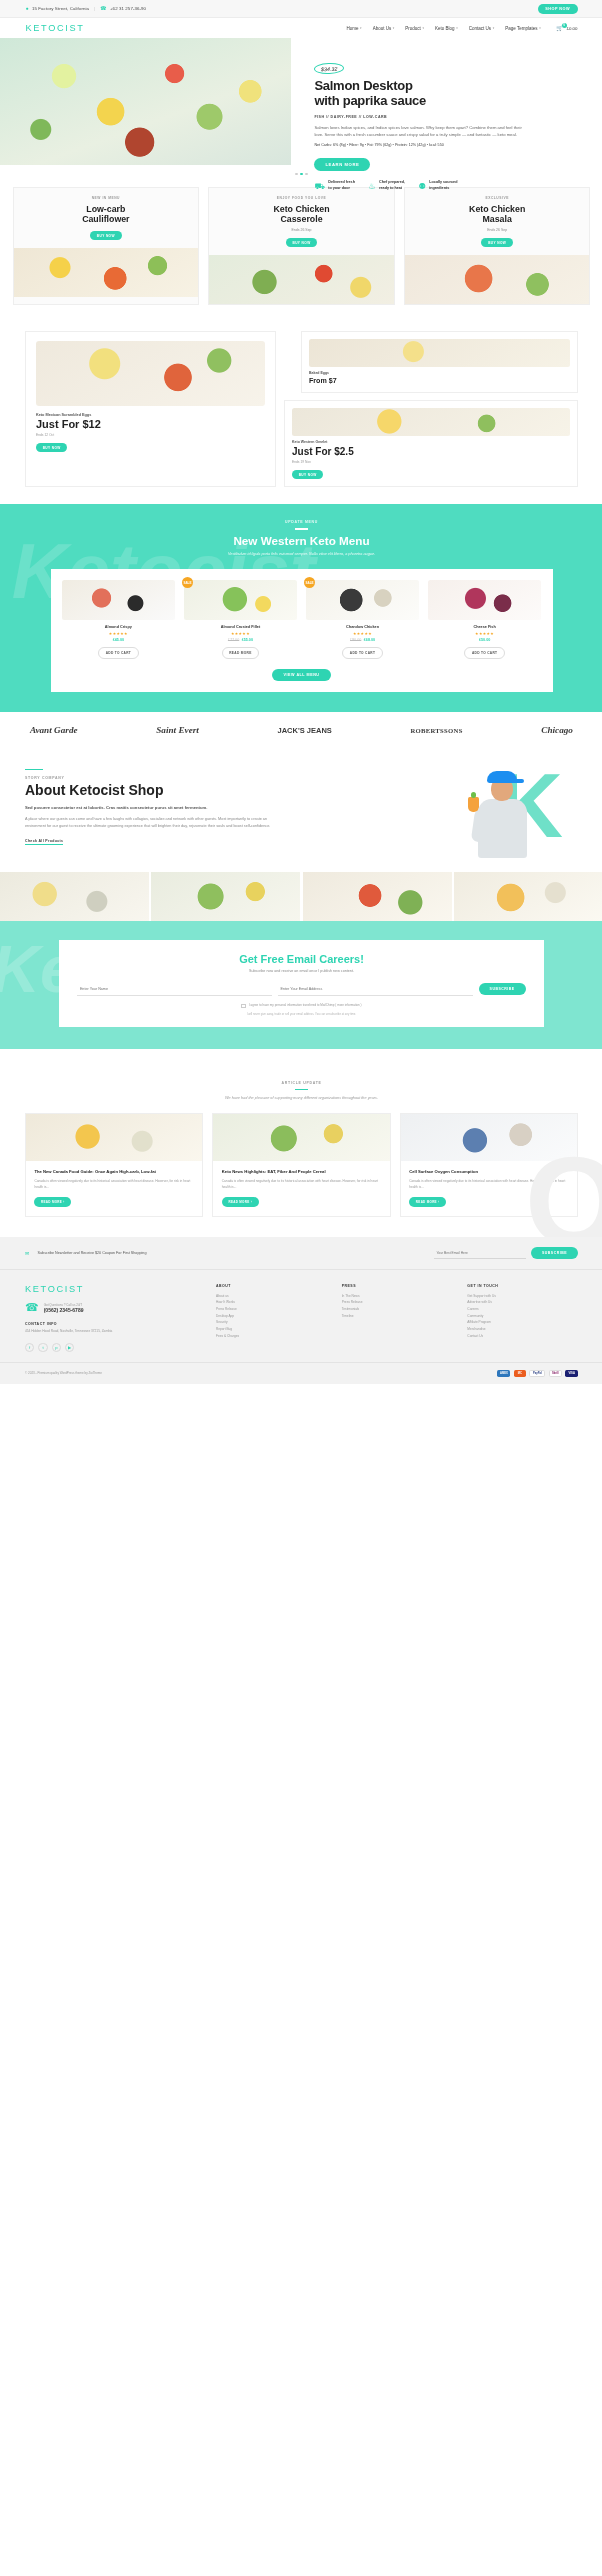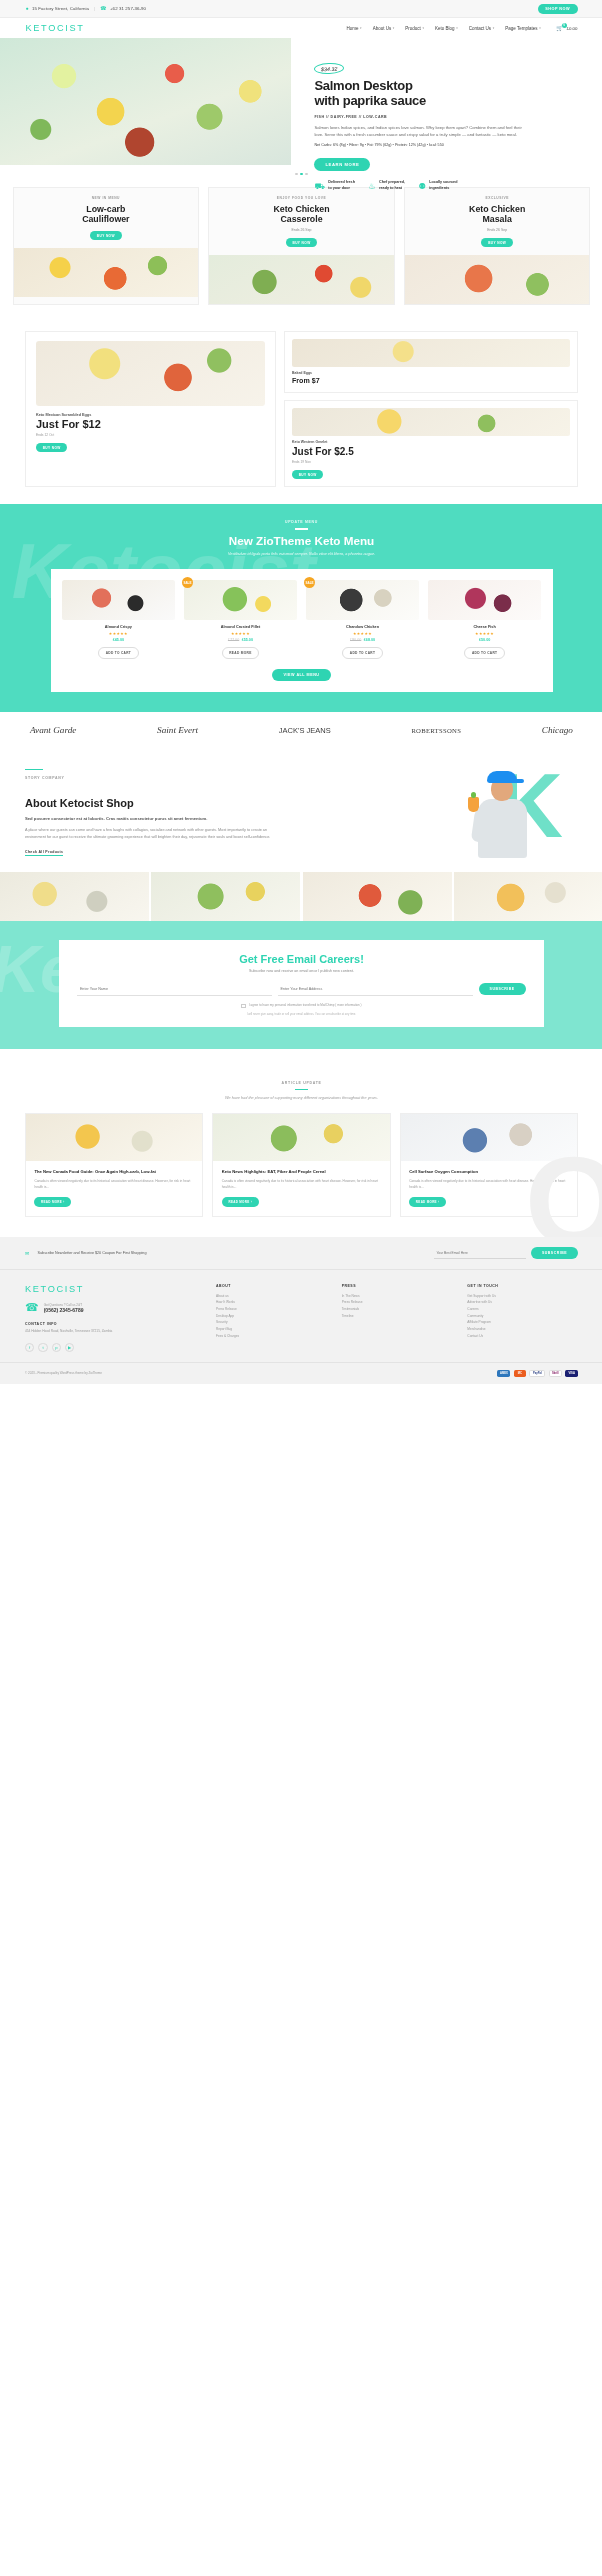--- a/index.html
+++ b/index.html
@@ -123,21 +123,21 @@
   .menu-left { width: 251px; background: #fff; border: 0.8px solid #eee; padding: 9.2px 10px; position: relative; }
   .menu-left-img { height: 65px; border-radius: 3.3px; background:
       radial-gradient(circle at 30% 35%, #f2e07e 0 15px, transparent 16px),
       radial-gradient(circle at 62% 56%, #e0643c 0 13.4px, transparent 14.2px),
       radial-gradient(circle at 80% 30%, #90c060 0 11.7px, transparent 12.6px),
       linear-gradient(150deg, #efe9dd, #f7f3ea); margin-bottom: 6.7px; }
   .mi-name { font-size: 3.8px; font-weight: bold; color: #555; }
   .mi-price { font-size: 11px; font-weight: bold; color: #222; margin-top: 1.7px; }
   .mi-ends { font-size: 3.3px; color: #9a9a9a; margin-top: 2.5px; }
   .menu-right { flex: 1; display: flex; flex-direction: column; gap: 7.5px; }
-  .mr-row { display: flex; gap: 7.5px; }
+  .mr-row { display: flex; gap: 7.5px; margin-left: 17px; }
   .mr-card { flex: 1; background: #fff; border: 0.8px solid #eee; padding: 6.7px 7.5px; }
   .mr-card.wide { width: 100%; }
   .mrc-img { height: 28.5px; border-radius: 2.5px; margin-bottom: 4.2px; }
   .mg1 { background: radial-gradient(circle at 40% 45%, #f4e08a 0 10px, transparent 11px), linear-gradient(150deg,#ece5d6,#f6f2e6); }
   .mg2 { background: radial-gradient(circle at 45% 50%, #f0b95c 0 10px, transparent 11px), linear-gradient(150deg,#f0e8d8,#faf5ea); }
   .mg3 { background: radial-gradient(circle at 35% 48%, #f6d76a 0 11.7px, transparent 12.6px), radial-gradient(circle at 70% 55%, #8fbf5e 0 8.4px, transparent 9.2px), linear-gradient(150deg,#ece7da,#f7f3e8); }
   .mrc-name { font-size: 3.5px; font-weight: bold; color: #555; }
   .mrc-price { font-size: 7.1px; font-weight: bold; color: #222; margin-top: 1.7px; }
   .mrc-price.lg { font-size: 10px; }
 
@@ -164,30 +164,30 @@
   .prod-badge { position: absolute; top: -3.3px; left: -1.7px; background: #f6a623; color: #fff; border-radius: 50%; width: 11px; height: 11px; font-size: 3px; font-weight: bold; display: flex; align-items: center; justify-content: center; }
   .prod-name { font-size: 3.8px; font-weight: bold; color: #333; }
   .stars { color: #f6a623; font-size: 3.8px; letter-spacing: 0.4px; margin-top: 1.7px; }
   .prod-price { font-size: 3.7px; color: #2ed4b2; font-weight: bold; margin-top: 1.7px; }
   .prod-price s { color: #bdbdbd; margin-right: 2.5px; font-weight: normal; }
   .btn-cart { background: #fff; color: #555; border: 0.8px solid #ddd; border-radius: 11.7px; font-size: 3.2px; font-weight: bold; letter-spacing: .1em; padding: 2.9px 6.7px; margin-top: 4.2px; cursor: pointer; }
   .btn-viewall { display: block; margin: 10px auto 0; background: #2ed4b2; color: #fff; border: none; border-radius: 13.4px; font-size: 3.7px; font-weight: bold; letter-spacing: .14em; padding: 4.2px 11.7px; cursor: pointer; }
 
   
   .brands { display: flex; align-items: center; justify-content: space-between; padding: 13.4px 30px; }
-  .brand { font-size: 7.5px; color: #262626; font-weight: normal; opacity: .9; white-space: nowrap; }
+  .brand { font-size: 7.5px; color: #262626; font-weight: bold; opacity: .9; white-space: nowrap; }
   .brand.script { font-style: italic; font-family: "Liberation Serif", serif; font-size: 9.2px; }
   .brand.serif { font-family: "Liberation Serif", serif; font-size: 6.7px; letter-spacing: .04em; }
 
   
   .about { display: flex; padding: 8.4px 25px 11.7px; position: relative; overflow: hidden; }
   .about-left { width: 251px; padding-top: 11.7px; }
   .about-rule { width: 18.4px; height: 1.3px; background: #2ed4b2; margin-bottom: 5.9px; }
   .about-kicker { font-size: 3.5px; font-weight: bold; letter-spacing: .2em; color: #9b9b9b; }
-  .about-title { font-size: 11px; font-weight: bold; color: #222; margin-top: 17px; }
+  .about-title { font-size: 14px; font-weight: bold; color: #222; margin-top: 2px; }
   .about-lead { font-size: 4.2px; font-weight: bold; color: #555; line-height: 1.7; margin-top: 5.9px; }
   .about-p { font-size: 3.8px; color: #8a8a8a; line-height: 1.85; margin-top: 5px; }
   .about-link { font-size: 3.5px; font-weight: bold; letter-spacing: .1em; color: #333; margin-top: 7.5px; border-bottom: 0.8px solid #2ed4b2; display: inline-block; padding-bottom: 0.8px; cursor: pointer; }
   .about-right { flex: 1; position: relative; height: 100px; }
   .big-k { position: absolute; right: 15px; top: 3.3px; font-size: 90px; font-weight: bold; color: #6fe0c8; line-height: 1; }
   .chef { position: absolute; right: 35px; bottom: 0; width: 77px; height: 90px; }
   .chef-head { position: absolute; left: 25px; top: 10px; width: 22px; height: 23.4px; background: #e2a87c; border-radius: 50% 50% 46% 46%; }
   .chef-cap { position: absolute; left: 21px; top: 4.2px; width: 30px; height: 11.7px; background: #1c8ef0; border-radius: 10px 10px 2.5px 2.5px; }
   .chef-cap::after { content: ""; position: absolute; left: 22px; top: 7.5px; width: 15px; height: 4.2px; background: #1c8ef0; border-radius: 0 5px 5px 0; }
   .chef-body { position: absolute; left: 11.7px; top: 32px; width: 49px; height: 59px; background: #dfe4e7; border-radius: 13.4px 13.4px 3.3px 3.3px; }
@@ -420,21 +420,21 @@
         <div class="mi-ends">Ends 19 Nov</div>
         <button class="btn-sm">BUY NOW</button>
       </div>
     </div>
   </div>
 
   <div class="teal">
     <div class="teal-head">
       <div class="teal-kicker">UPDATE MENU</div>
       <div class="sec-rule" style="background:#fff"></div>
-      <div class="teal-title">New ZioTheme Keto Menu</div>
+      <div class="teal-title">New Western Keto Menu</div>
       <div class="teal-sub container">Vestibulum id ligula porta felis euismod semper. Nulla vitae elit libero, a pharetra augue.</div>
     </div>
     <div class="prod-panel">
       <div class="prod-grid">
         <div class="prod">
           <div class="prod-thumb pt1"></div>
           <div class="prod-name">Almond Crispy</div>
           <div class="stars">★★★★★</div>
           <div class="prod-price">£45.00</div>
           <button class="btn-cart">ADD TO CART</button>

